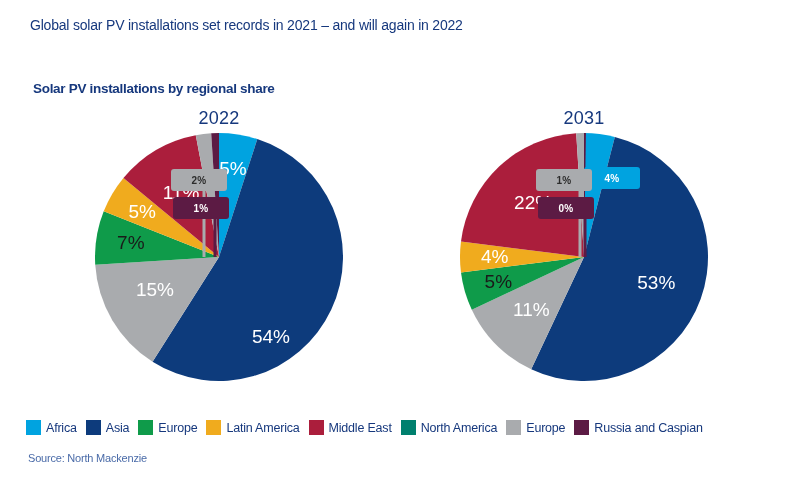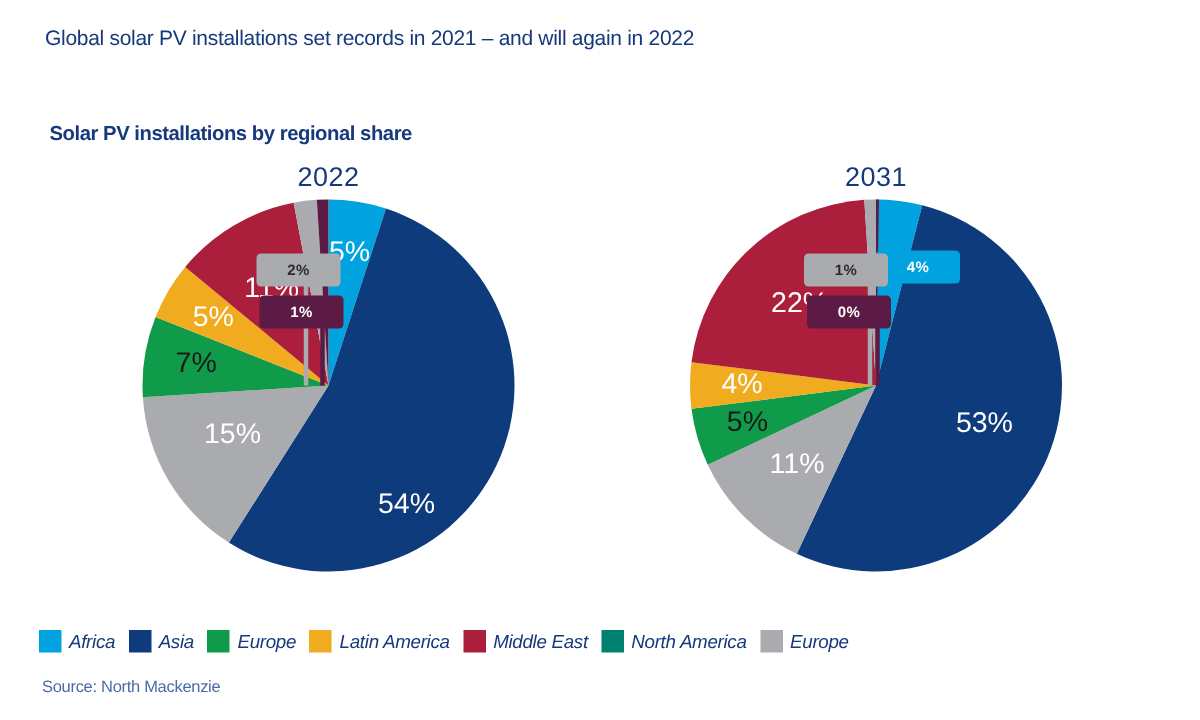--- a/index.html
+++ b/index.html
@@ -107,21 +107,20 @@
   
   .legend {
     position: absolute;
     left: 26px;
     top: 420px;
     width: 760px;
     display: flex;
     flex-direction: row;
     align-items: center;
     gap: 9px;
-    font-style: italic;
   }
   .legend-item {
     display: flex;
     align-items: center;
     gap: 5px;
   }
   .legend-swatch {
     width: 15px;
     height: 15px;
     flex: 0 0 auto;
@@ -230,17 +229,21 @@
         <span class="legend-label">Middle East</span>
       </div>
       <div class="legend-item">
         <span class="legend-swatch" style="background: rgb(0, 128, 110);"></span>
         <span class="legend-label">North America</span>
       </div>
       <div class="legend-item">
         <span class="legend-swatch" style="background: rgb(169, 171, 174);"></span>
         <span class="legend-label">Europe</span>
       </div>
+      <div class="legend-item">
+        <span class="legend-swatch" style="background: rgb(92, 27, 68);"></span>
+        <span class="legend-label">Russia and Caspian</span>
+      </div>
     </div>
 
   <div class="source">Source: North Mackenzie</div>
 
 </div>
 
 </body></html>

